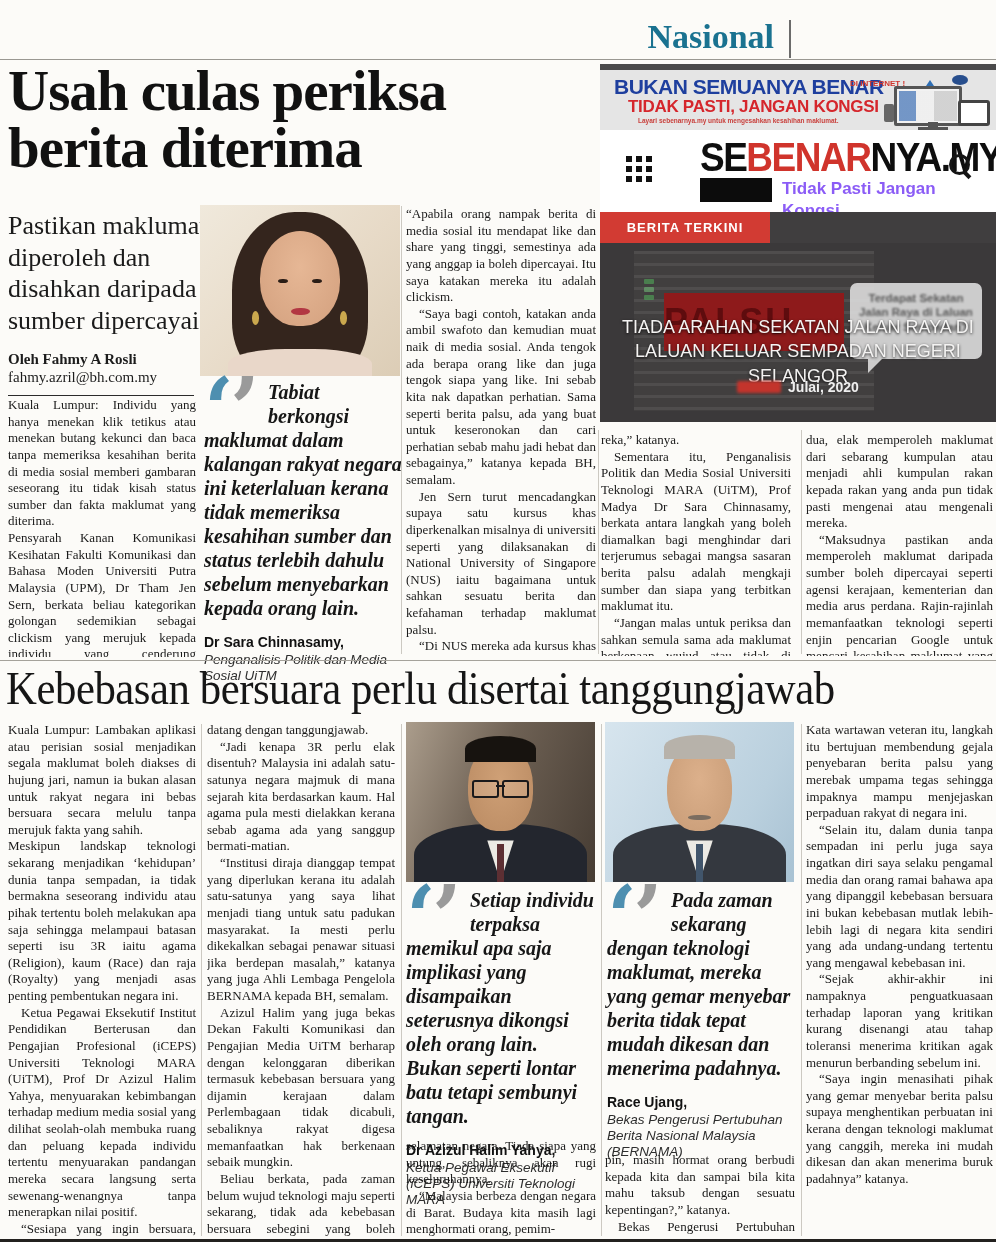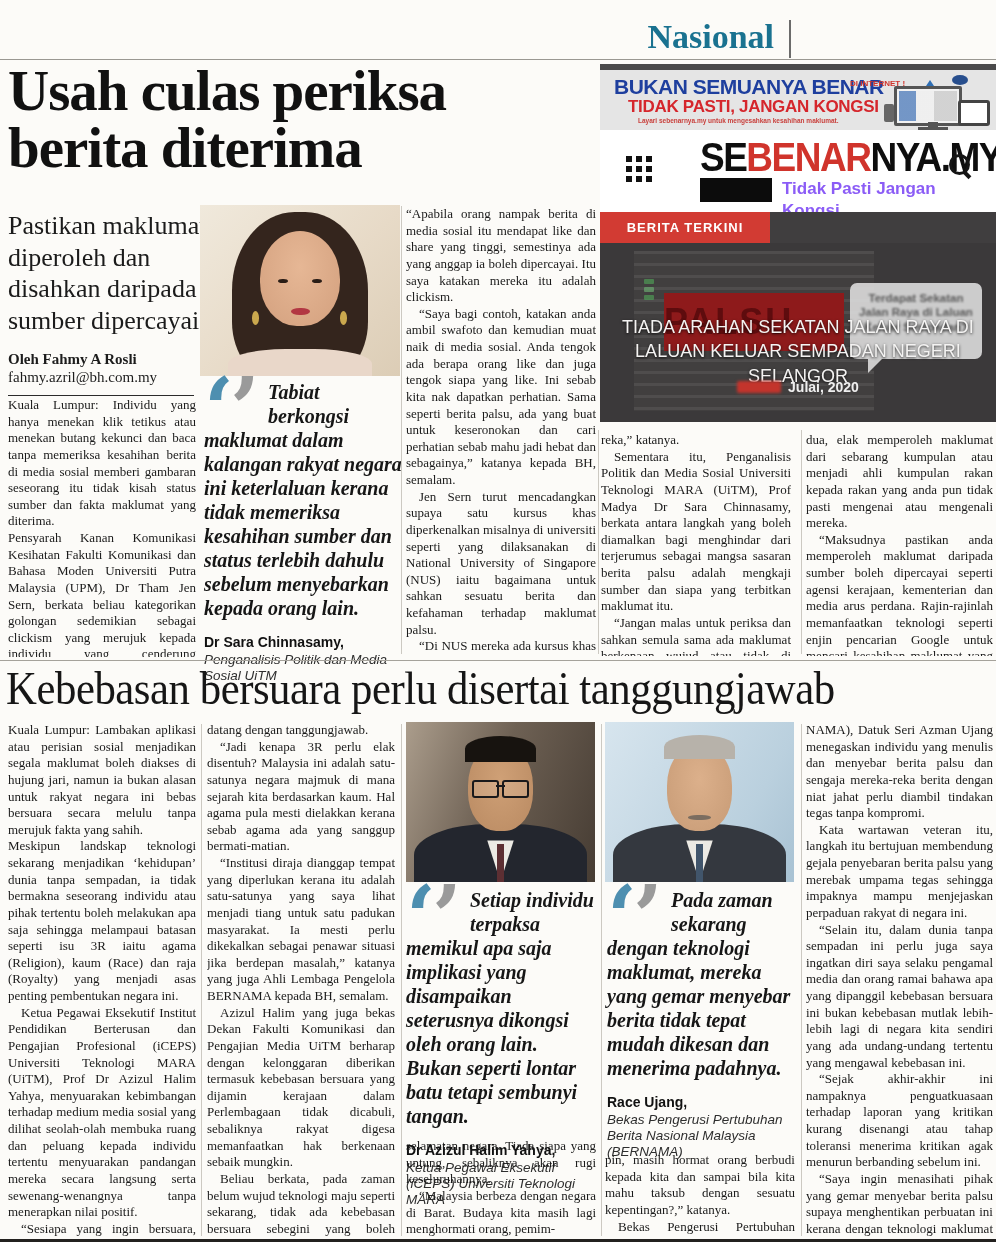--- a/index.html
+++ b/index.html
@@ -293,21 +293,20 @@
 
   <div class="col a2c3b">
       <p>selamatan negara. Tiada siapa yang untung, sebaliknya akan rugi keseluruhannya.</p>
       <p>“Malaysia berbeza dengan negara di Barat. Budaya kita masih lagi menghormati orang, pemim-</p>
     </div>
   <div class="col a2c4b">
       <p>pin, masih hormat orang berbudi kepada kita dan sampai bila kita mahu taksub dengan sesuatu kepentingan?,” katanya.</p>
       <p>Bekas Pengerusi Pertubuhan Berita Nasional Malaysia (BER-</p>
     </div>
   <div class="col a2c5">
-      <p>NAMA), Datuk Seri Azman Ujang menegaskan individu yang menulis dan menyebar berita palsu dan sengaja mereka-reka berita dengan niat jahat perlu diambil tindakan tegas tanpa kompromi.</p>
       <p>Kata wartawan veteran itu, langkah itu bertujuan membendung gejala penyebaran berita palsu yang merebak umpama tegas sehingga impaknya mampu menjejaskan perpaduan rakyat di negara ini.</p>
       <p>“Selain itu, dalam dunia tanpa sempadan ini perlu juga saya ingatkan diri saya selaku pengamal media dan orang ramai bahawa apa yang dipanggil kebebasan bersuara ini bukan kebebasan mutlak lebih-lebih lagi di negara kita sendiri yang ada undang-undang tertentu yang mengawal kebebasan ini.</p>
       <p>“Sejak akhir-akhir ini nampaknya penguatkuasaan terhadap laporan yang kritikan kurang disenangi atau tahap toleransi menerima kritikan agak menurun berbanding sebelum ini.</p>
       <p>“Saya ingin menasihati pihak yang gemar menyebar berita palsu supaya menghentikan perbuatan ini kerana dengan teknologi maklumat yang canggih, mereka ini mudah dikesan dan akan menerima buruk padahnya” katanya.</p>
     </div>
 
   <div class="vsep" style="left:201px;top:724px;height:512px;"></div>
   <div class="vsep" style="left:401px;top:724px;height:512px;"></div>
   <div class="vsep" style="left:601px;top:724px;height:512px;"></div>
   <div class="vsep" style="left:801px;top:724px;height:512px;"></div>

